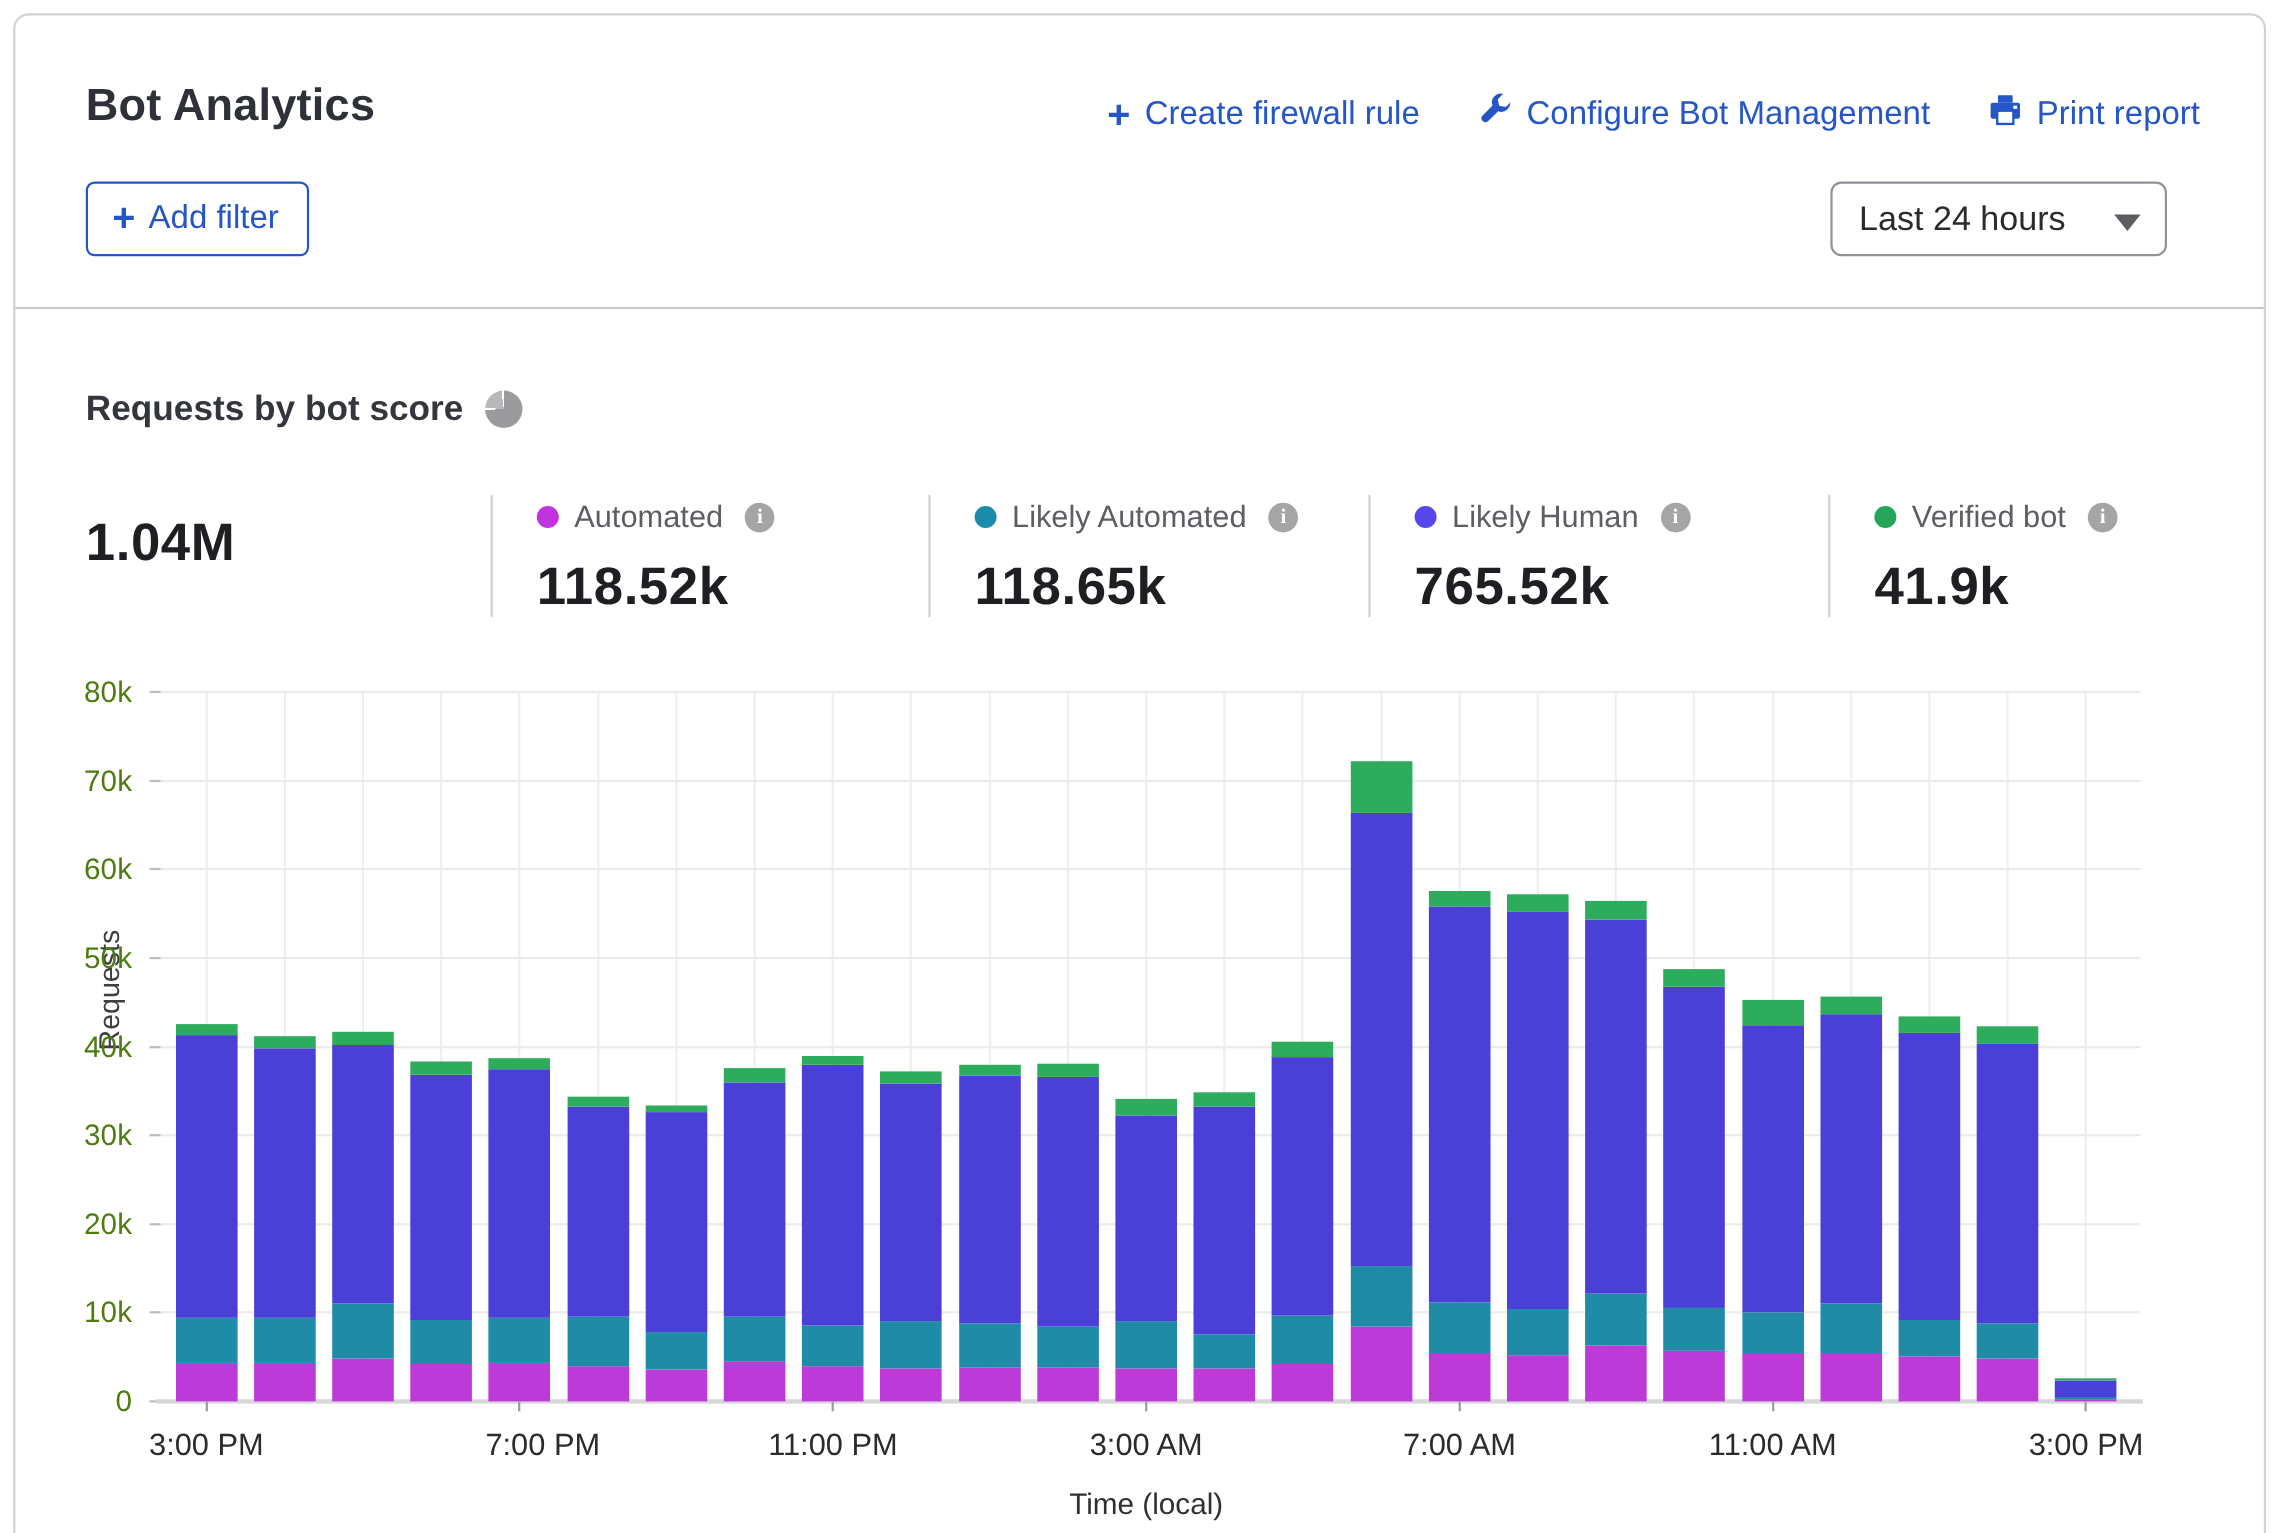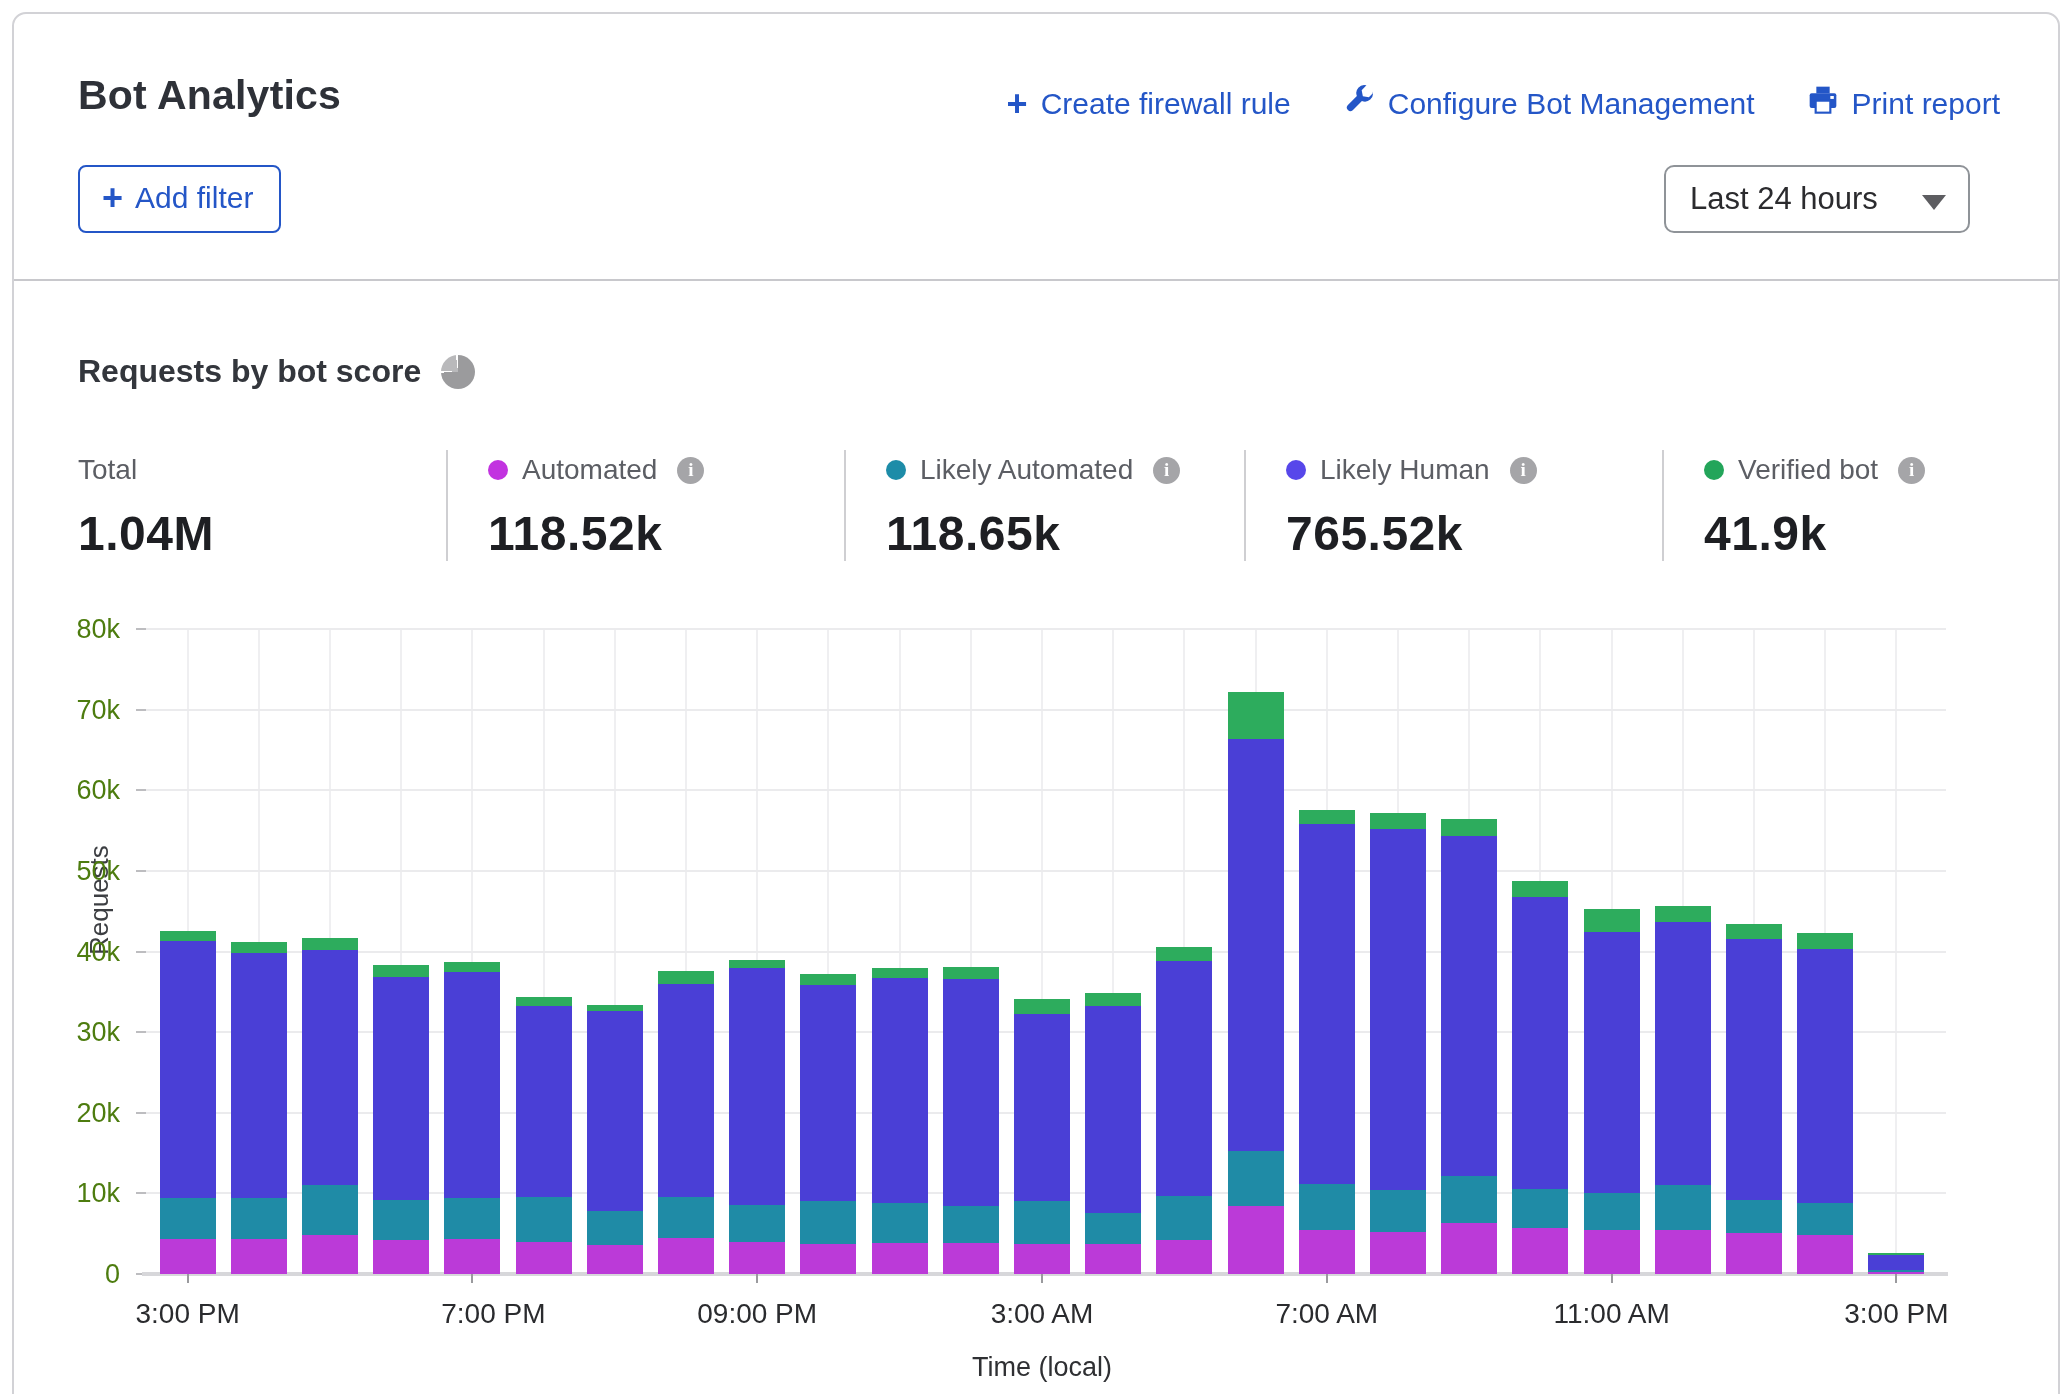--- a/index.html
+++ b/index.html
@@ -103,23 +103,20 @@
 
   <div class="card-body">
 
     <div class="section-heading-row">
       <span class="section-heading">Requests by bot score</span>
       <span class="pie-icon"></span>
     </div>
 
     <div class="stats-row">
       <div class="stat stat-c1">
-        <div class="stat-label-row">
-          <span class="stat-label">Total</span>
-        </div>
         <div class="stat-value">1.04M</div>
       </div>
       <div class="stat stat-c2">
         <div class="stat-label-row">
           <span class="legend-dot" style="background:#c233e0"></span>
           <span class="stat-label">Automated</span>
           <span class="info-icon">i</span>
         </div>
         <div class="stat-value">118.52k</div>
       </div>
@@ -302,21 +299,21 @@
           <div class="bar-seg" title="2:00 PM — Verified bot: 2,000" style="left: 1645.2px; width: 56px; bottom: 324.919px; height: 16.125px; background: rgb(45, 172, 93);"></div>
           <div class="bar-seg" title="3:00 PM — Automated: 200" style="left: 1716.4px; width: 56px; bottom: 0px; height: 2px; background: rgb(187, 58, 216);"></div>
           <div class="bar-seg" title="3:00 PM — Likely Automated: 300" style="left: 1716.4px; width: 56px; bottom: 1.6125px; height: 2.41875px; background: rgb(31, 139, 166);"></div>
           <div class="bar-seg" title="3:00 PM — Likely Human: 1,900" style="left: 1716.4px; width: 56px; bottom: 4.03125px; height: 15.3187px; background: rgb(74, 63, 214);"></div>
           <div class="bar-seg" title="3:00 PM — Verified bot: 200" style="left: 1716.4px; width: 56px; bottom: 19.35px; height: 2px; background: rgb(45, 172, 93);"></div>
           <div class="xtick" style="left: 34.6px; top: 645px;"></div>
           <div class="xlab" style="left: 35.6px; top: 669px;">3:00 PM</div>
           <div class="xtick" style="left: 319.4px; top: 645px;"></div>
           <div class="xlab" style="left: 320.4px; top: 669px; margin-left: 21px;">7:00 PM</div>
           <div class="xtick" style="left: 604.2px; top: 645px;"></div>
-          <div class="xlab" style="left: 605.2px; top: 669px;">09:00 PM</div>
+          <div class="xlab" style="left: 605.2px; top: 669px;">11:00 PM</div>
           <div class="xtick" style="left: 889px; top: 645px;"></div>
           <div class="xlab" style="left: 890px; top: 669px;">3:00 AM</div>
           <div class="xtick" style="left: 1173.8px; top: 645px;"></div>
           <div class="xlab" style="left: 1174.8px; top: 669px;">7:00 AM</div>
           <div class="xtick" style="left: 1458.6px; top: 645px;"></div>
           <div class="xlab" style="left: 1459.6px; top: 669px;">11:00 AM</div>
           <div class="xtick" style="left: 1743.4px; top: 645px;"></div>
           <div class="xlab" style="left: 1744.4px; top: 669px;">3:00 PM</div>
           <div class="x-axis-title" style="left: 890px; top: 723px;">Time (local)</div>
         </div>

